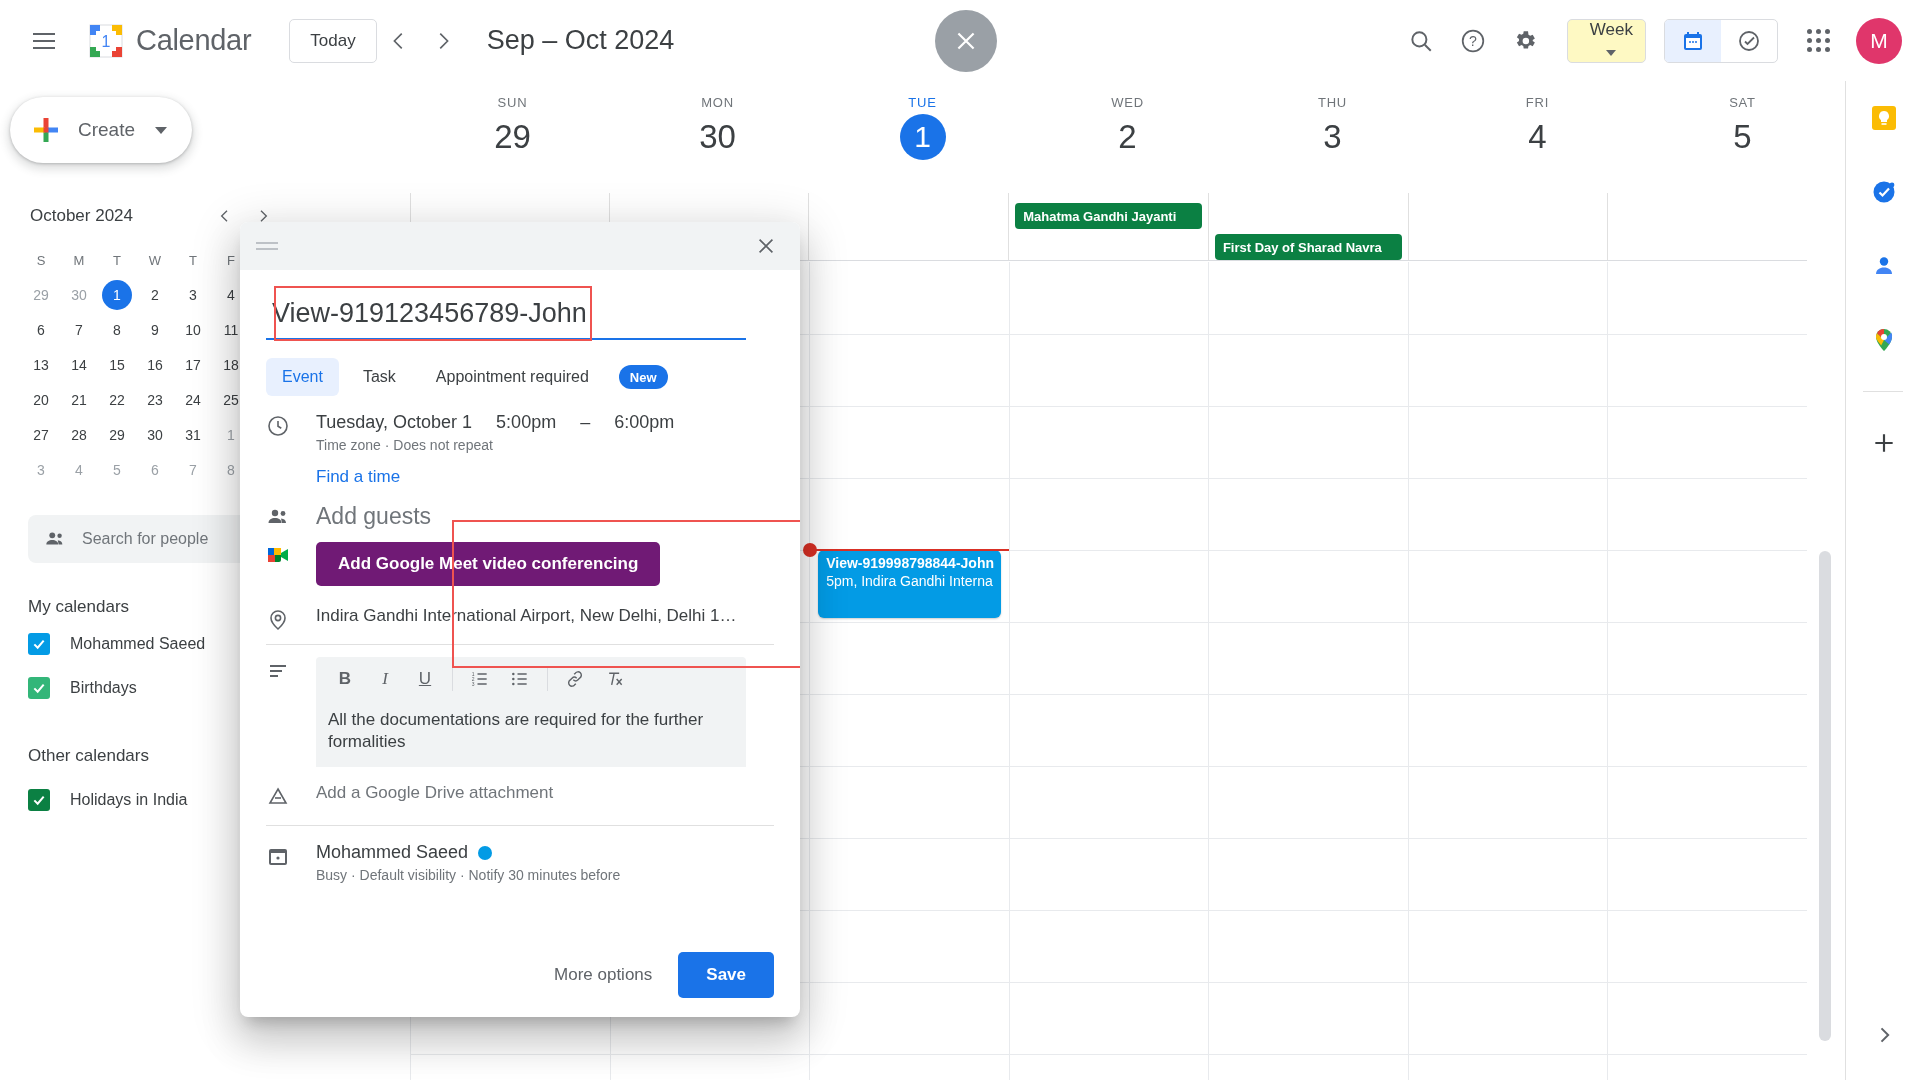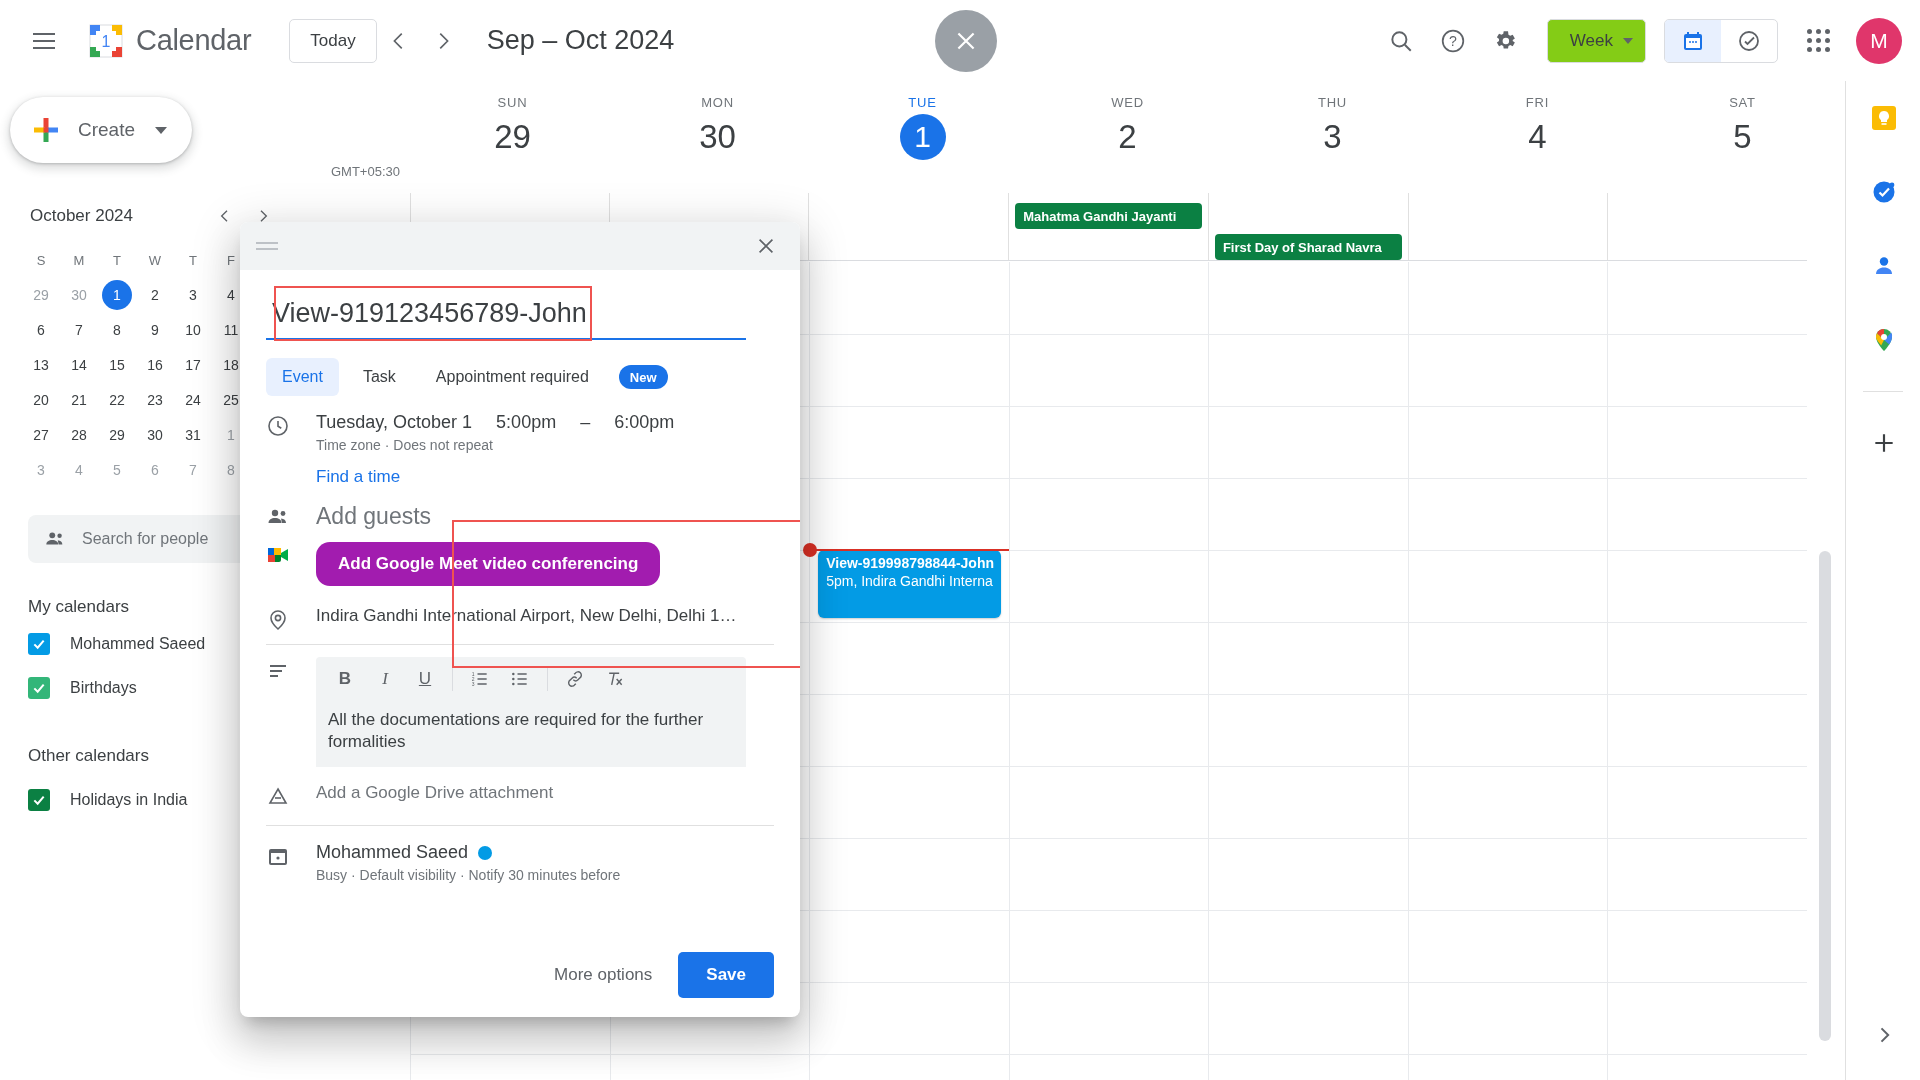--- a/index.html
+++ b/index.html
@@ -32,21 +32,21 @@
     align-items:center; justify-content:center; cursor:pointer; color:#5f6368; }
   .navarrow:first-of-type { margin-left: 22px; }
   .navarrow svg { display:block; }
   .range-title { margin-left: 22px; font-size: 27px; color: #3c4043; white-space: nowrap; }
   .spacer { flex: 1; }
   .icon-btn { width: 52px; height: 52px; border-radius: 50%; display:flex;
     align-items:center; justify-content:center; cursor:pointer; color:#5f6368; }
   .view-select {
     margin-left: 16px; height: 44px; padding: 0 12px 0 22px; border:1px solid #dadce0;
     border-radius:5px; display:flex; align-items:center; gap:10px; cursor:pointer;
-    font-size: 17px; color:#3c4043; background:#84cc16;
+    font-size: 17px; color:#3c4043; background:#fef9c3;flex-direction:column;
   }
   .caret { width:0;height:0;border-left:5px solid transparent;border-right:5px solid transparent;border-top:6px solid #5f6368; }
   .toggle-group { margin-left: 18px; display:flex; border:1px solid #dadce0; border-radius:5px; overflow:hidden; height:44px; }
   .toggle-cell { width:56px; height:100%; display:flex; align-items:center; justify-content:center; cursor:pointer; }
   .toggle-cell.active { background:#e8f0fe; }
   .apps-grid { margin-left:14px; width:52px;height:52px; display:flex;align-items:center;justify-content:center;cursor:pointer; }
   .apps-grid .dots { display:grid; grid-template-columns:repeat(3,5px); grid-template-rows:repeat(3,5px); gap:4px; }
   .apps-grid .dots i { display:block;width:5px;height:5px;border-radius:50%;background:#5f6368; }
   .avatar { margin-left:12px; margin-right:18px; width:46px;height:46px;border-radius:50%;
     background:#e0366b; color:#fff; font-size:21px; display:flex;align-items:center;justify-content:center; cursor:pointer; }
@@ -166,21 +166,21 @@
     font-size:13px; font-weight:700; display:flex; align-items:center; }
 
   .row { display:flex; align-items:flex-start; padding:0 26px; margin-top:14px; }
   .row .ic { width:50px; min-width:50px; padding-top:2px; display:flex; justify-content:flex-start; color:#5f6368; }
   .row .body { flex:1; }
   .when-line { font-size:18px; color:#3c4043; }
   .when-line .gap { display:inline-block; width:14px; }
   .when-sub { margin-top:4px; font-size:14px; color:#70757a; }
   .findtime { margin:14px 0 0 76px; font-size:17px; color:#1a73e8; font-weight:500; cursor:pointer; display:inline-block; }
   .guests-ph { font-size:23px; color:#70757a; cursor:text; }
-  .meet-btn { height:44px; padding:4px 22px; background:#a21caf; color:#fff; border:none; border-radius:14px;
+  .meet-btn { height:44px; padding:4px 22px; background:#701a75; color:#fff; border:none; border-radius:5px;
     font-family:"Liberation Sans", sans-serif; font-size:17px; font-weight:700; cursor:pointer; }
 
   .loc-text { font-size:17px; color:#3c4043; cursor:text; white-space:nowrap; overflow:hidden; text-overflow:ellipsis; width:430px; }
   .divider { height:1px; background:#e0e0e0; margin:12px 26px 0 26px; }
 
   .rt-toolbar { background:#f1f3f4; border-radius:4px 4px 0 0; height:44px; display:flex; align-items:center; padding:0 10px; gap:2px; width:430px; }
   .rt-btn { width:38px;height:38px;border-radius:4px;display:flex;align-items:center;justify-content:center;cursor:pointer;color:#5f6368;font-size:17px; }
   .rt-sep { width:1px; height:24px; background:#dadce0; margin:0 6px; }
   .rt-body { width:430px; background:#f1f3f4; padding:8px 12px 14px 12px; font-size:17px; color:#3c4043; line-height:1.3; cursor:text; }
 
@@ -502,23 +502,20 @@
               <path d="M5 12.5l5 5L19 7"></path>
             </svg>
           </div>
           <div class="cal-name">Holidays in India</div>
         </div>
       </div>
 
   </div>
 
   <div class="calwrap">
-    <div class="gmt">
-      <span>GMT+05:30</span>
-    </div>
     <div class="daycols" id="day-headers">
         <div style="width: 100px; min-width: 100px;"></div>
         <div class="dayhead">
           <div class="dname">SUN</div>
           <div class="dnum">29</div>
         </div>
         <div class="dayhead">
           <div class="dname">MON</div>
           <div class="dnum">30</div>
         </div>

